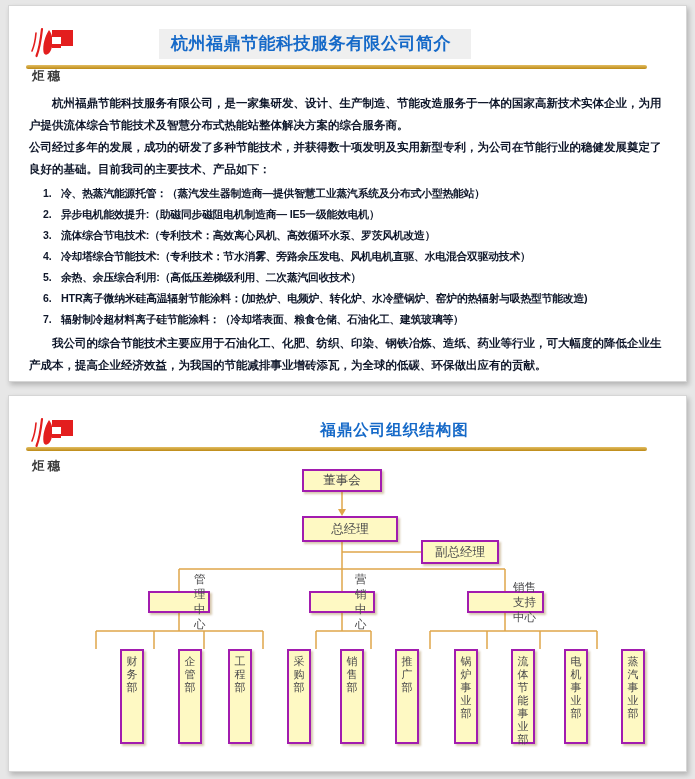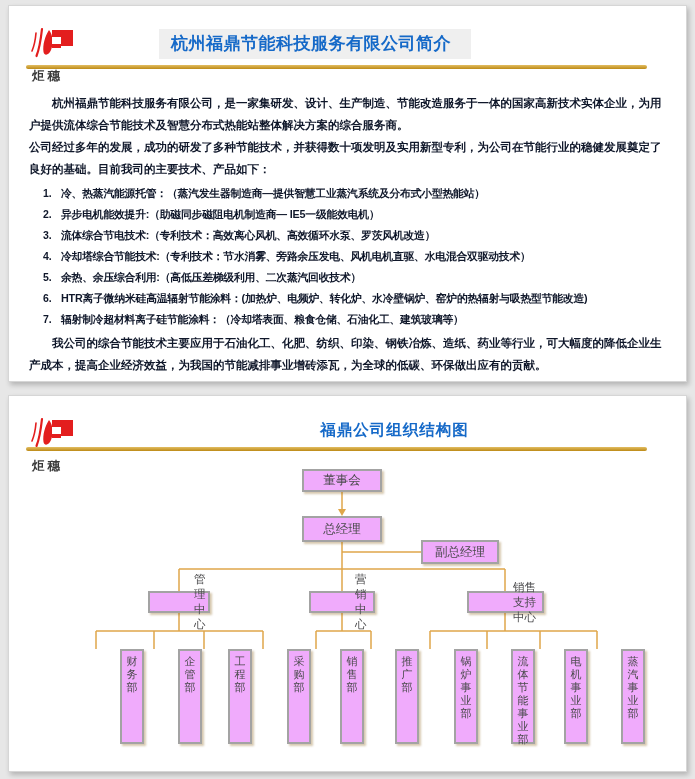--- a/index.html
+++ b/index.html
@@ -58,37 +58,37 @@
     text-align:center; font-size:15.5px; font-weight:700; color:#1569c8;
     letter-spacing:1px;
     margin-left:47px;
   }
 
   
   .chart { position:absolute; inset:0; }
   .chart svg.connectors { position:absolute; left:0; top:0; }
   .node {
     position:absolute;
-    background:#f0abfc;
-    border:2px solid #a3a3a3;
+    background:#fef9c3;
+    border:2px solid #a21caf;
     box-shadow:2px 2px 2px rgba(140,100,30,0.35);
     display:flex; align-items:center; justify-content:center;
     color:#4a4a4c; font-weight:400;
   }
   .node.lvl1 { font-size:12.5px; }
   .node.lvl2 { font-size:11.5px;padding-left:44px; }
   .dept { align-items:flex-start; }
   .dept span {
     display:block; width:12px; margin-top:4px;
     font-size:11px; line-height:13px;
     word-break:break-all; text-align:center;
   }
   
   .n-board { left:293px; top:73px;  width:80px; height:23px; }
-  .n-gm    { left:293px; top:120px; width:80px; height:26px; }
+  .n-gm    { left:293px; top:120px; width:96px; height:26px; }
   .n-vgm   { left:412px; top:144px; width:78px; height:24px; }
   .n-c1 { left:139px; top:195px; width:62px; height:22px; }
   .n-c2 { left:300px; top:195px; width:66px; height:22px; }
   .n-c3 { left:458px; top:195px; width:77px; height:22px; }
   .dept { top:253px; width:24px; height:95px;margin-left:36px; }
   .n-d0 { left:75px; }  .n-d1 { left:133px; } .n-d2 { left:183px; } .n-d3 { left:242px; }
   .n-d4 { left:295px; } .n-d5 { left:350px; }
   .n-d6 { left:409px; } .n-d7 { left:466px; } .n-d8 { left:519px; } .n-d9 { left:576px; }
 </style>
 </head>

